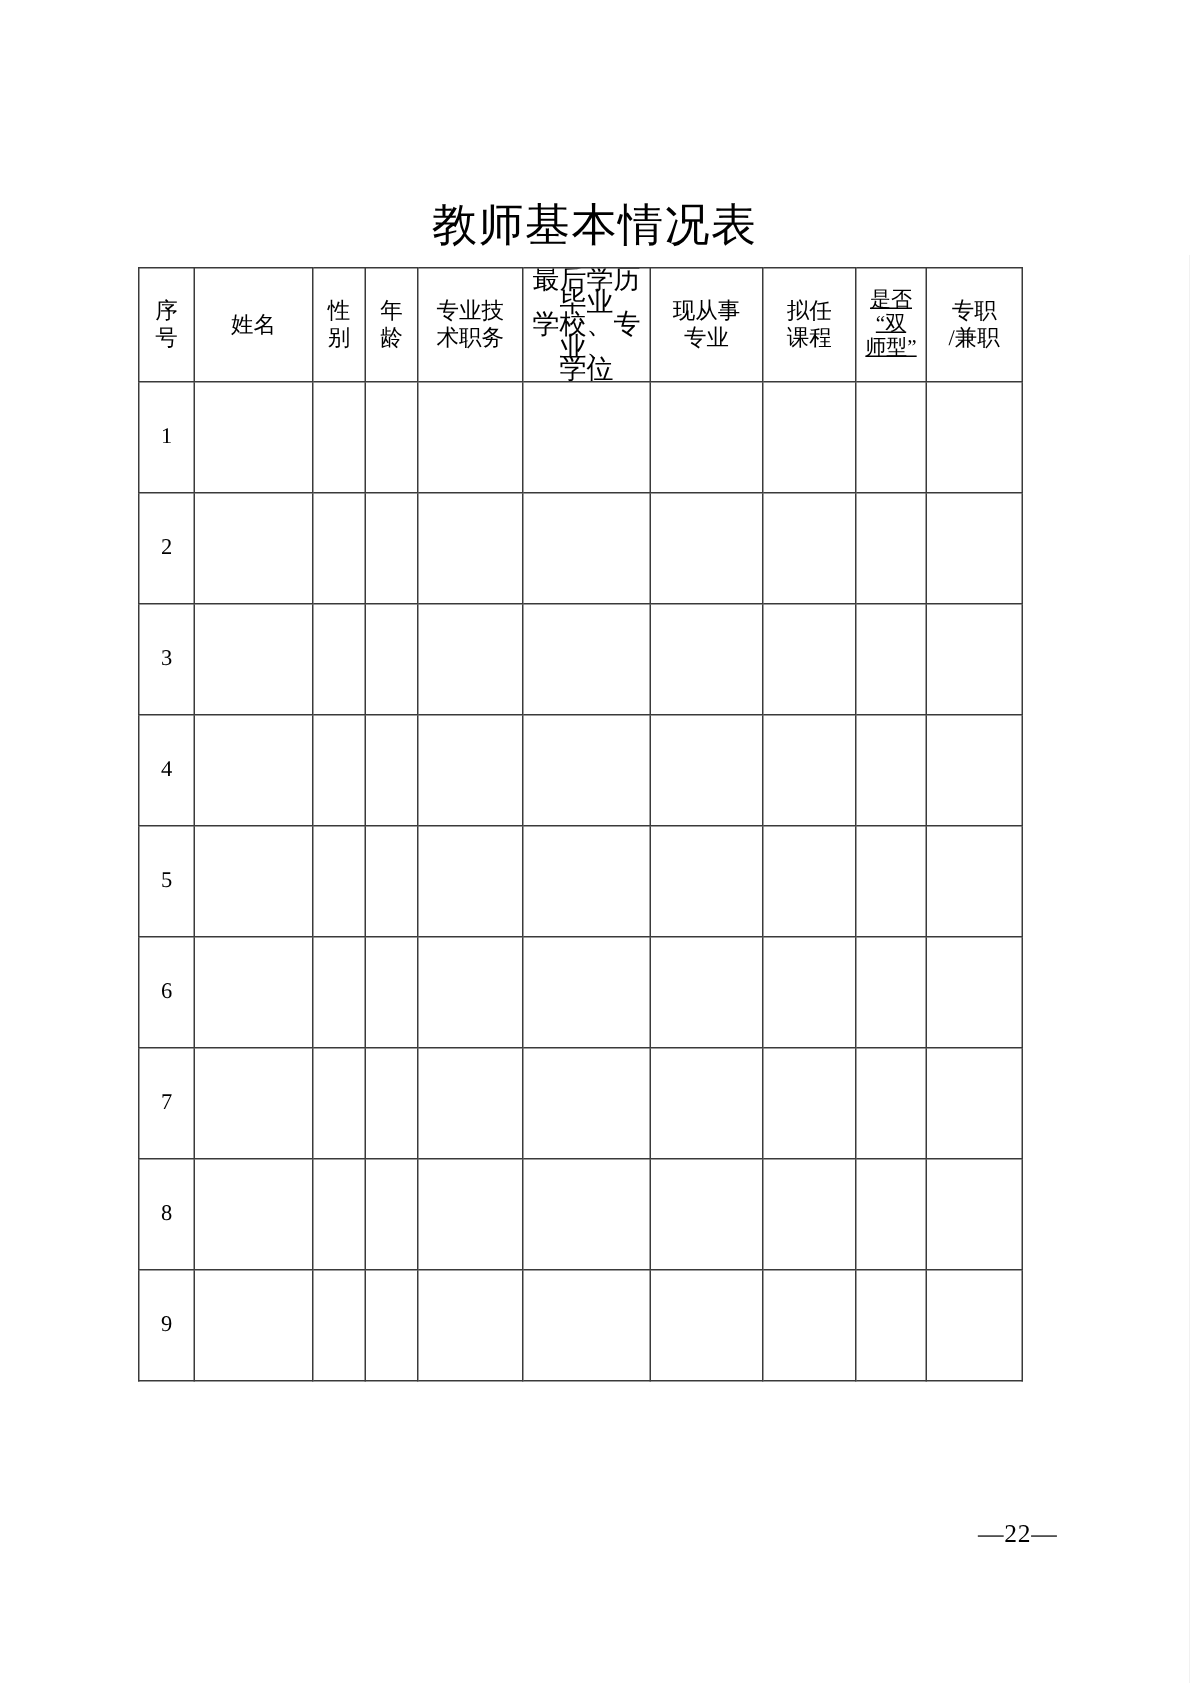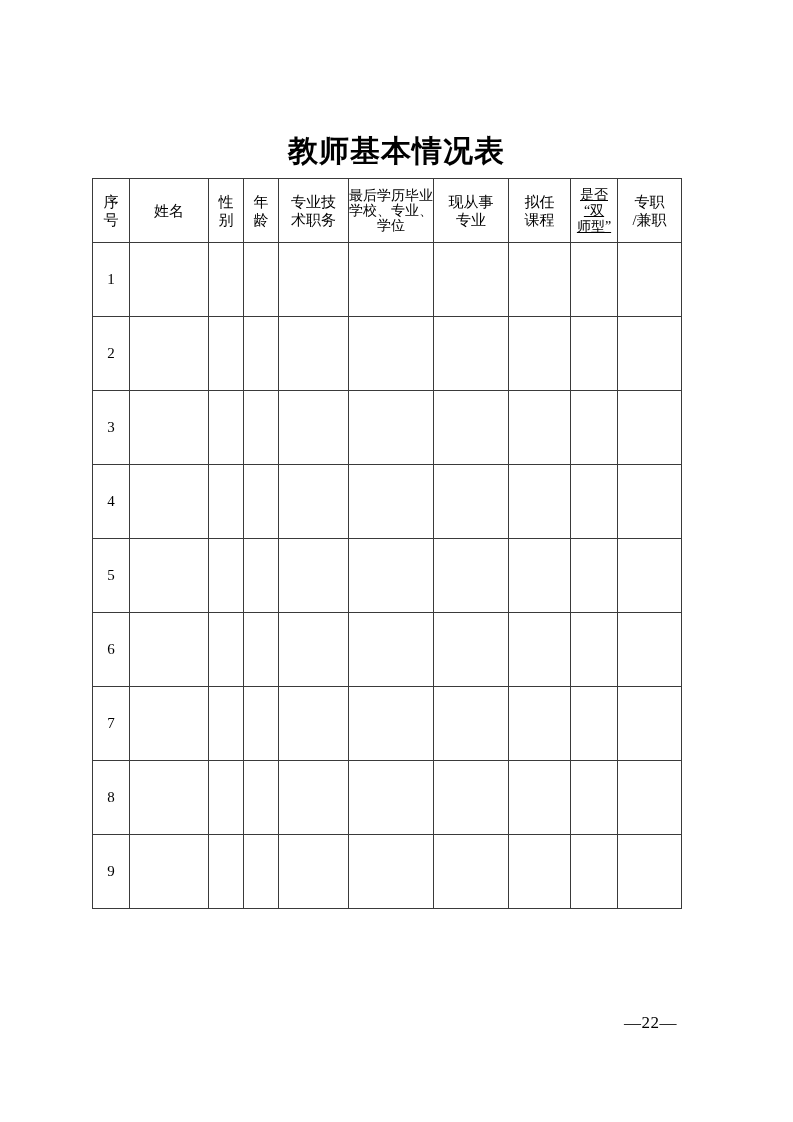--- a/index.html
+++ b/index.html
@@ -14,21 +14,21 @@
     overflow: hidden;
   }
   .title {
     position: absolute;
     top: 133px;
     left: 0;
     width: 100%;
     margin: 0;
     text-align: center;
     font-size: 30px;
-    font-weight: bold;
+    font-weight: normal;
     letter-spacing: 1px;
     line-height: 36px;
   }
   table.grid {
     position: absolute;
     left: 92px;
     top: 178px;
     width: 589px;
     border-collapse: collapse;
     table-layout: fixed;
@@ -41,37 +41,37 @@
     overflow: hidden;
   }
   table.grid thead tr { height: 64px; }
   table.grid th {
     font-weight: normal;
     font-size: 15px;
     line-height: 18px;
     white-space: pre-line;
   }
   table.grid th.compact {
-    font-size: 14px;
+    font-size: 18px;
     line-height: 15px;
   }
   table.grid th.compact3 {
     font-size: 14px;
     line-height: 16px;
     text-decoration: underline;
   }
   table.grid tbody tr { height: 74px; }
   table.grid tbody td {
     font-size: 15px;
     background: #ffffff;
   }
   .pageno {
     position: absolute;
     top: 1013px;
-    right: 116px;
+    right: 88px;
     font-size: 17px;
     line-height: 20px;
     letter-spacing: 0.5px;
   }
 </style>
 </head>
 <body>
 
 <div class="sheet">
 

